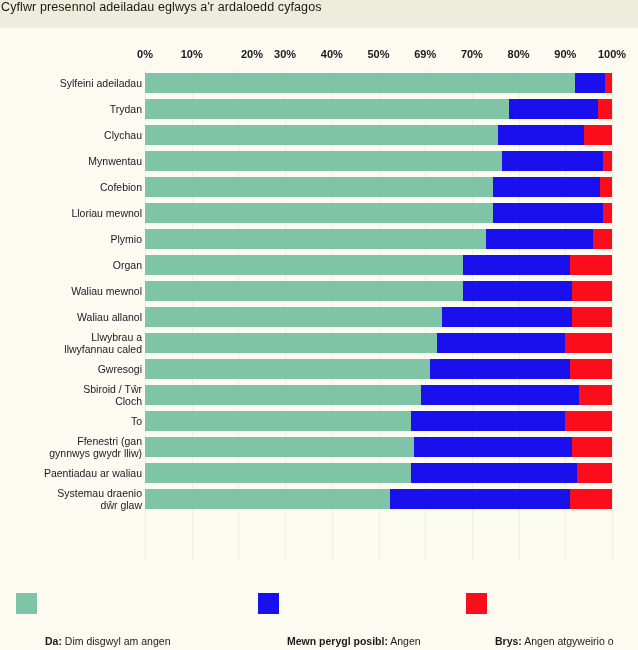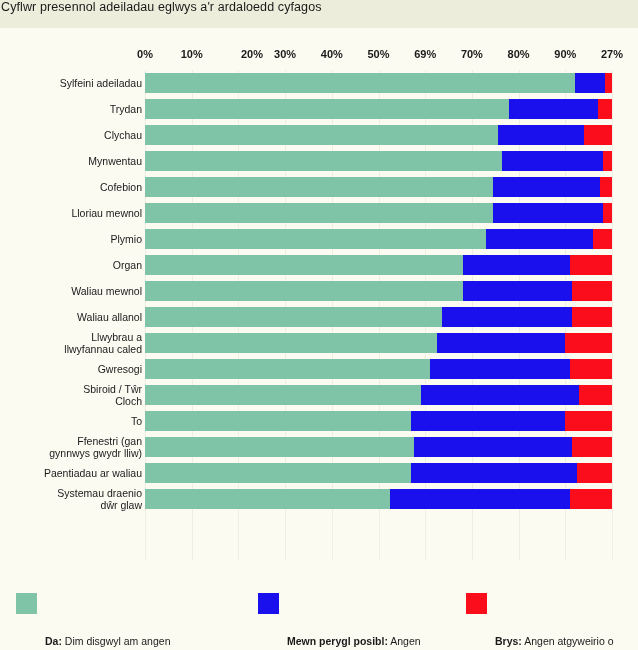--- a/index.html
+++ b/index.html
@@ -143,21 +143,21 @@
       <span class="tick-label" style="left: 145px;">0%</span>
       <span class="tick-label" style="left: 191.7px;">10%</span>
       <span class="tick-label" style="left: 224px; margin-left: 28px;">20%</span>
       <span class="tick-label" style="left: 285.1px;">30%</span>
       <span class="tick-label" style="left: 331.8px;">40%</span>
       <span class="tick-label" style="left: 378.5px;">50%</span>
       <span class="tick-label" style="left: 425.2px;">69%</span>
       <span class="tick-label" style="left: 471.9px;">70%</span>
       <span class="tick-label" style="left: 518.6px;">80%</span>
       <span class="tick-label" style="left: 565.3px;">90%</span>
-      <span class="tick-label" style="left: 612px;">27%</span>
+      <span class="tick-label" style="left: 612px;">100%</span>
     </div>
   <div id="gridlines">
       <div class="gridline" style="left: 145px; background: rgb(239, 238, 226);"></div>
       <div class="gridline" style="left: 191.7px; background: rgb(239, 238, 226);"></div>
       <div class="gridline" style="left: 238.4px; background: rgb(239, 238, 226);"></div>
       <div class="gridline" style="left: 285.1px; background: rgb(239, 238, 226);"></div>
       <div class="gridline" style="left: 331.8px; background: rgb(239, 238, 226);"></div>
       <div class="gridline" style="left: 378.5px; background: rgb(239, 238, 226);"></div>
       <div class="gridline" style="left: 425.2px; background: rgb(239, 238, 226);"></div>
       <div class="gridline" style="left: 471.9px; background: rgb(239, 238, 226);"></div>

